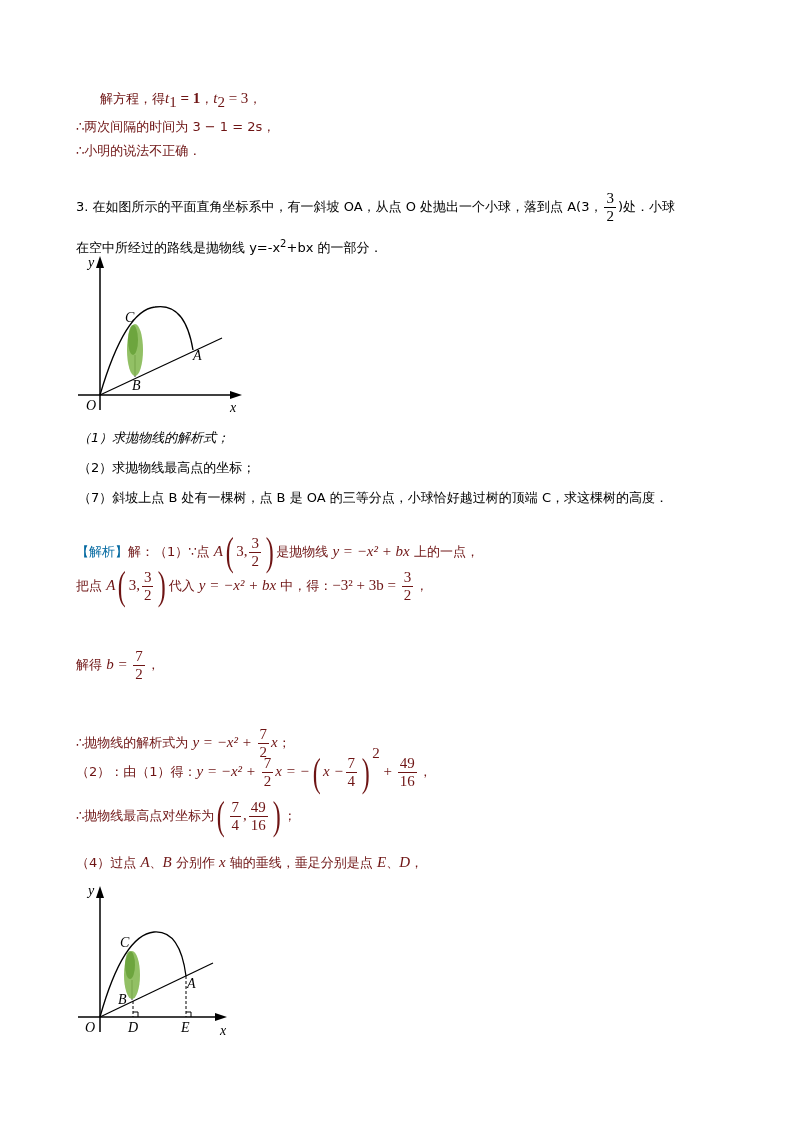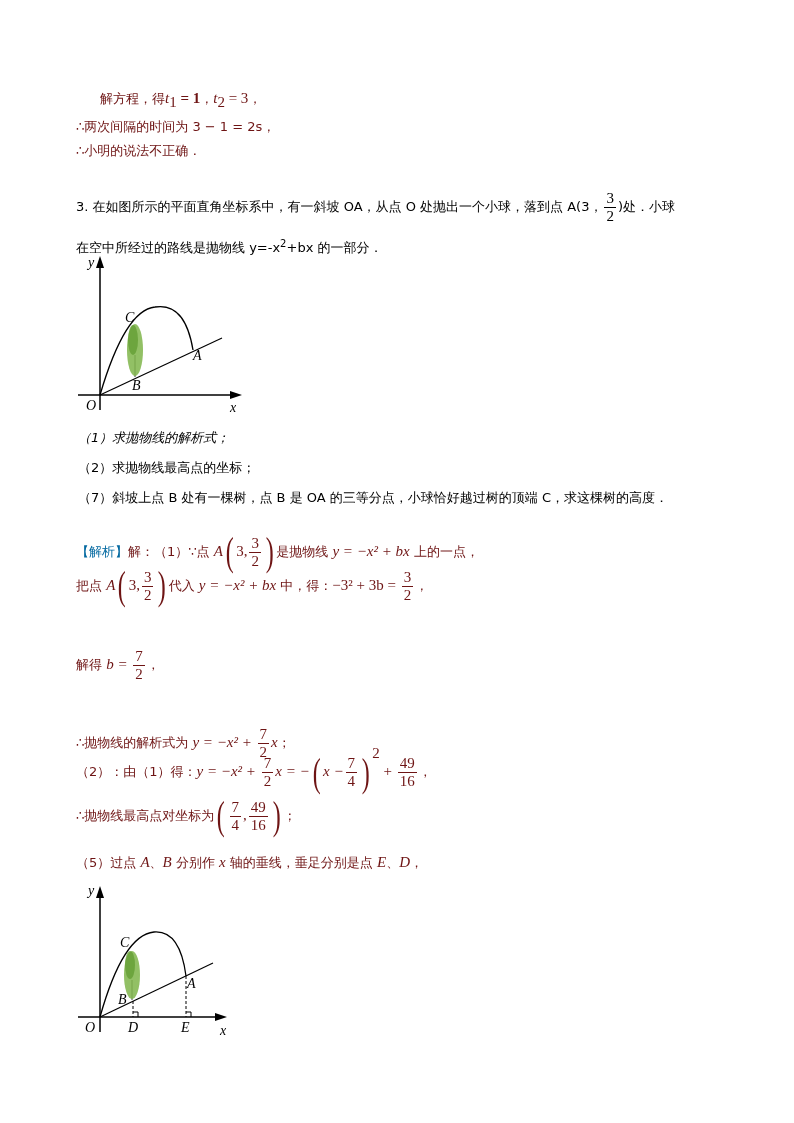--- a/index.html
+++ b/index.html
@@ -111,21 +111,21 @@
   <span>∴抛物线最高点对坐标为</span><span class="big-paren">(</span><span class="frac">
       <span class="num">7</span>
       <span class="den">4</span>
     </span><span class="mathn">,</span><span class="frac">
       <span class="num">49</span>
       <span class="den">16</span>
     </span><span class="big-paren">)</span><span>；</span>
 </div>
 
 <div class="line sol" style="top:852px;">
-  <span>（5）过点 </span><span class="math">A</span><span>、</span><span class="math">B</span><span> 分别作 </span><span class="math">x</span><span> 轴的垂线，垂足分别是点 </span><span class="math">E</span><span>、</span><span class="math">D</span><span>，</span>
+  <span>（4）过点 </span><span class="math">A</span><span>、</span><span class="math">B</span><span> 分别作 </span><span class="math">x</span><span> 轴的垂线，垂足分别是点 </span><span class="math">E</span><span>、</span><span class="math">D</span><span>，</span>
 </div>
 
 <svg class="fig" style="left:70px; top:880px;" width="180" height="160" viewBox="0 0 180 160">
   <line x1="30" y1="152" x2="30" y2="12" stroke="#000" stroke-width="1.5"></line>
   <polygon points="30,6 26,18 34,18" fill="#000"></polygon>
   <line x1="8" y1="137" x2="150" y2="137" stroke="#000" stroke-width="1.5"></line>
   <polygon points="157,137 145,133 145,141" fill="#000"></polygon>
   <line x1="30" y1="137" x2="143" y2="83" stroke="#000" stroke-width="1.2"></line>
   <path d="M30,137 Q53,55 84,52 Q110,50 116,96" fill="none" stroke="#000" stroke-width="1.3"></path>
   <line x1="63" y1="121" x2="63" y2="137" stroke="#000" stroke-width="1" stroke-dasharray="3,2"></line>

